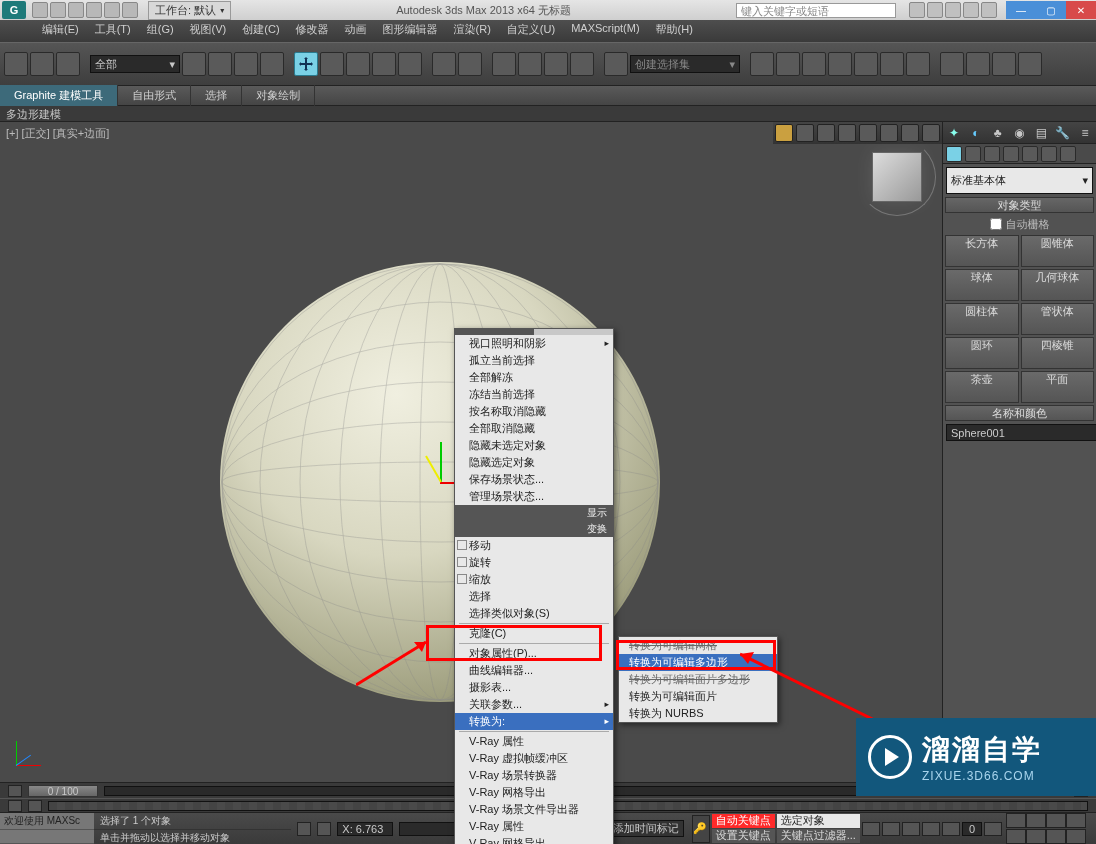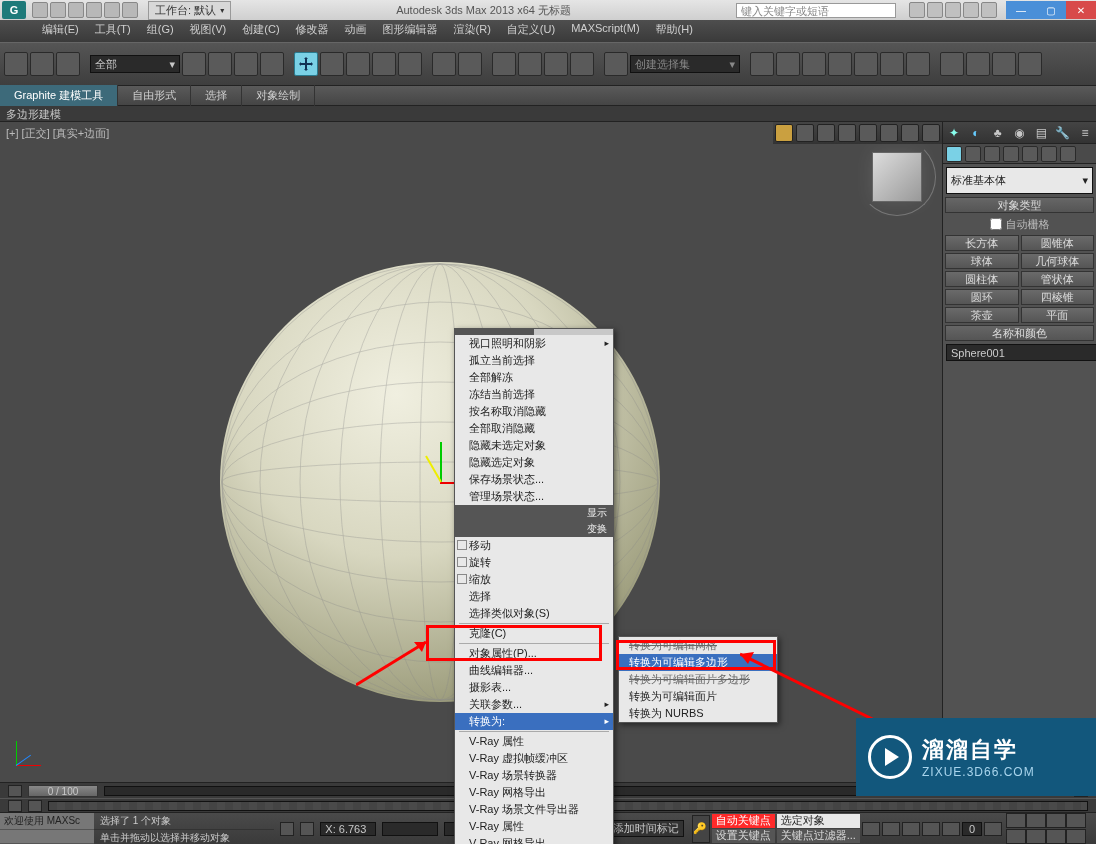--- a/index.html
+++ b/index.html
@@ -61,21 +61,21 @@
 .cmd-icons { height:22px; background:linear-gradient(#444,#333); display:flex; justify-content:space-around; align-items:center; border-bottom:1px solid #222; }
 .cmd-icons span { width:16px; height:16px; display:flex; align-items:center; justify-content:center; font-size:12px; }
 .cmd-row2 { height:20px; background:#4a4a4a; display:flex; gap:3px; align-items:center; padding:0 3px; border-bottom:1px solid #222; }
 .cmd-row2 span { width:16px; height:16px; background:#5a5a5a; border:1px solid #2a2a2a; border-radius:2px; }
 .cmd-row2 span.active { background:#7ad1e6; }
 .cmd-dropdown { margin:3px; height:27px; background:#e8e8e8; color:#222; display:flex; align-items:center; padding:0 4px; justify-content:space-between; border:1px solid #111; }
 .rollout-hdr { height:16px; background:linear-gradient(#666,#555); text-align:center; color:#ddd; border:1px solid #333; margin:2px; }
 .auto-grid { display:flex; justify-content:center; align-items:center; height:18px; gap:4px; color:#bbb; }
 .auto-grid input { width:12px; height:12px; }
 .btn-grid { display:grid; grid-template-columns:1fr 1fr; gap:2px; margin:2px; }
-.btn-grid div { height:16px; background:linear-gradient(#6a6a6a,#555); border:1px solid #333; text-align:center; line-height:15px; color:#ddd; }
+.btn-grid div { height:32px; background:linear-gradient(#6a6a6a,#555); border:1px solid #333; text-align:center; line-height:15px; color:#ddd; }
 .name-color { display:flex; gap:2px; margin:3px; }
 .name-color input { flex:1; height:17px; background:#2a2a2a; border:1px solid #111; color:#ccc; padding:0 4px; }
 
 
 .ctx { position:absolute; left:454px; top:328px; width:160px; background:#e8e8e8; color:#222; border:1px solid #555; box-shadow:2px 2px 6px rgba(0,0,0,0.5); z-index:50; }
 .ctx .q { height:6px; display:flex; }
 .ctx .q div { width:50%; }
 .ctx .q .dark { background:#555; }
 .ctx .q .lite { background:#c8c8c8; }
 .ctx .sec-hdr { background:#555; color:#eee; text-align:right; padding:1px 6px; font-size:10px; }
@@ -116,21 +116,21 @@
 .statusbar .anim .auto { background:#ff2a2a; color:#fff; padding:0 4px; height:14px; line-height:13px; }
 .statusbar .anim .sel { background:#e8e8e8; color:#222; padding:0 4px; height:14px; line-height:13px; }
 .statusbar .navbtns { display:flex; flex-wrap:wrap; width:90px; }
 .statusbar .navbtns div { width:20px; height:15px; background:#555; border:1px solid #222; margin:0; }
 
 
 .watermark { position:absolute; right:0; bottom:48px; width:240px; height:78px; background:#12577c; display:flex; align-items:center; padding:0 12px; z-index:70; }
 .watermark .play { width:44px; height:44px; border:3px solid #fff; border-radius:50%; display:flex; align-items:center; justify-content:center; margin-right:10px; }
 .watermark .play::before { content:""; border-left:14px solid #fff; border-top:9px solid transparent; border-bottom:9px solid transparent; margin-left:4px; }
 .watermark .txt { color:#fff; }
-.watermark .txt .big { font-size:22px; font-weight:bold; letter-spacing:2px; }
+.watermark .txt .big { font-size:28px; font-weight:bold; letter-spacing:2px; }
 .watermark .txt .url { font-size:12px; letter-spacing:1px; color:#a8d4ec; }
 
 
 .vp-icons { position:absolute; right:0; top:0; height:22px; background:linear-gradient(#444,#333); display:flex; padding:2px; gap:3px; z-index:5; }
 .vp-icons span { width:18px; height:18px; background:#5a5a5a; border:1px solid #222; border-radius:2px; }
 </style>
 </head>
 <body>
 
 <div class="titlebar">
@@ -409,21 +409,21 @@
     <div style="width:14px;height:14px;background:#555;border:1px solid #222"></div>
     <div style="width:14px;height:14px;background:#555;border:1px solid #222"></div>
     <span>X: 6.763</span>
     <span></span>
     <span></span>
   </div>
   <div class="grid">
     <span>栅格 = 10.0</span>
   </div>
   <div style="display:flex;flex-direction:column;padding:0 4px;justify-content:center;gap:1px">
-    <div style="background:#333;border:1px solid #111;padding:0 4px;font-size:10px;display:flex;align-items:center;gap:19px">
+    <div style="background:#333;border:1px solid #111;padding:0 4px;font-size:10px;display:flex;align-items:center;gap:2px">
         <span style="color:#3a8">▣</span>
         <span>添加时间标记</span>
       </div>
   </div>
   <div class="anim">
     <div style="width:18px;height:28px;background:#444;border:1px solid #222;display:flex;align-items:center;justify-content:center">🔑</div>
     <div style="display:flex;flex-direction:column;gap:1px">
       <div class="auto">自动关键点</div>
       <div style="background:#555;color:#ddd;padding:0 4px;height:14px;line-height:13px">设置关键点</div>
     </div>

